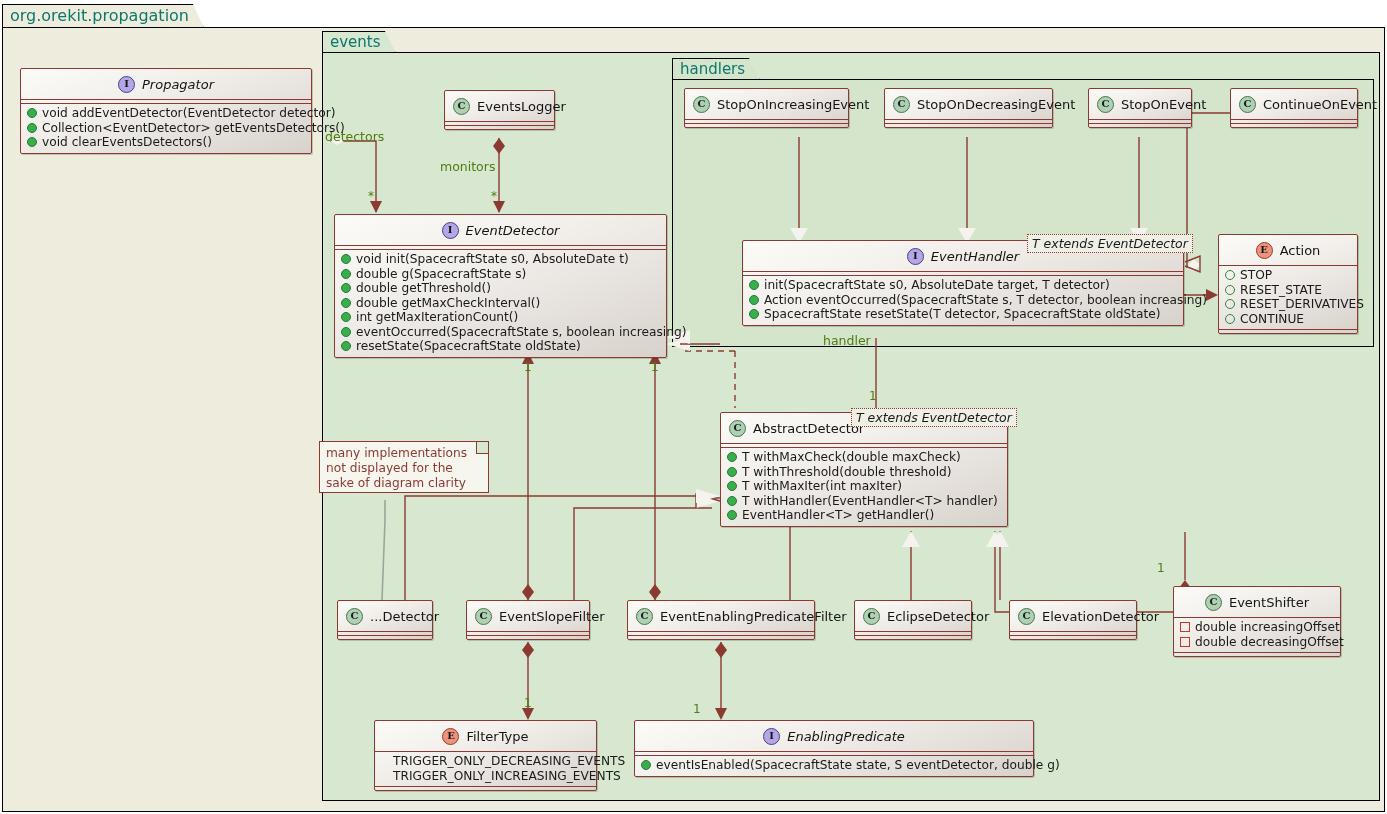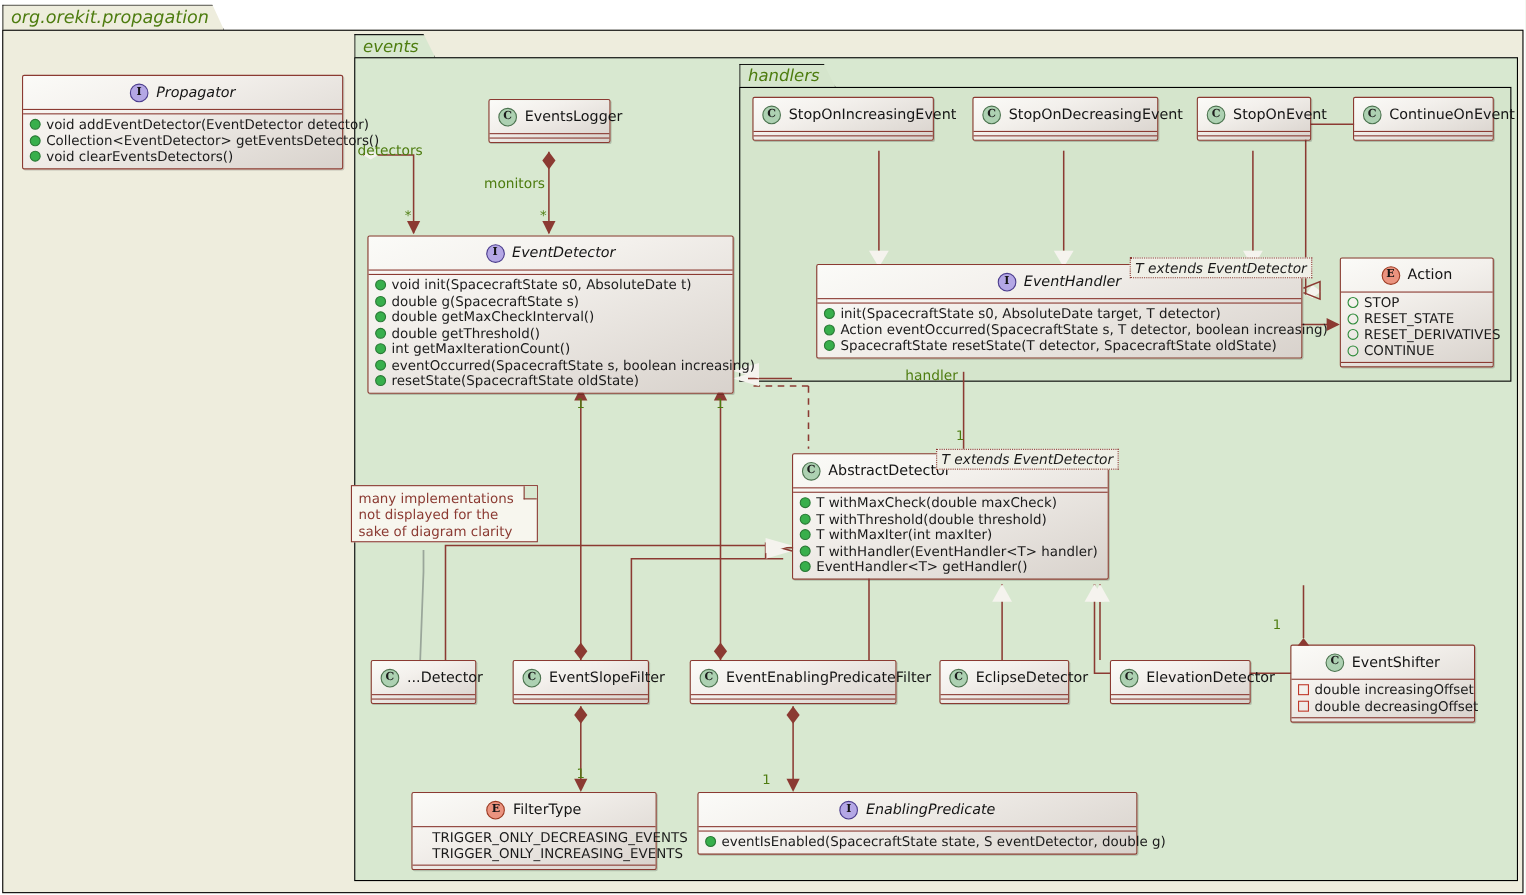--- a/index.html
+++ b/index.html
@@ -13,24 +13,23 @@
 
   
   .pkg { position:absolute; box-sizing:border-box; }
   .pkg > .pkg-tab {
     position:absolute; top:0; left:0;
     box-sizing:border-box;
     border:1.5px solid #000;
     border-bottom:none;
     background:inherit;
     padding:1px 18px 1px 7px;
-    font-size:15px; color:#4d7c0f; white-space:nowrap;
+    font-size:15px; color:#0f766e; white-space:nowrap;
     line-height:18px;
     clip-path: polygon(0 0, calc(100% - 11px) 0, 100% 100%, 0 100%);
-    font-style: italic;
   }
   .pkg > .pkg-body {
     position:absolute; left:0; right:0; bottom:0;
     border:1.5px solid #000;
     box-sizing:border-box;
   }
 
   #pkg-root { left:2px; top:4px; width:1383px; height:808px; }
   #pkg-root > .pkg-tab { width:202px; height:24px; background:#EEEDDD; font-size:16px; padding-top:2px;}
   #pkg-root > .pkg-body { top:23px; background:#EEEDDD; }
@@ -276,25 +275,25 @@
       <div class="m">
           <span class="vis vis-pub"></span>
           <span>void init(SpacecraftState s0, AbsoluteDate t)</span>
         </div>
       <div class="m">
           <span class="vis vis-pub"></span>
           <span>double g(SpacecraftState s)</span>
         </div>
       <div class="m">
           <span class="vis vis-pub"></span>
+          <span>double getThreshold()</span>
+        </div>
+      <div class="m">
+          <span class="vis vis-pub"></span>
           <span>double getMaxCheckInterval()</span>
-        </div>
-      <div class="m">
-          <span class="vis vis-pub"></span>
-          <span>double getThreshold()</span>
         </div>
       <div class="m">
           <span class="vis vis-pub"></span>
           <span>int getMaxIterationCount()</span>
         </div>
       <div class="m">
           <span class="vis vis-pub"></span>
           <span>eventOccurred(SpacecraftState s, boolean increasing)</span>
         </div>
       <div class="m">

